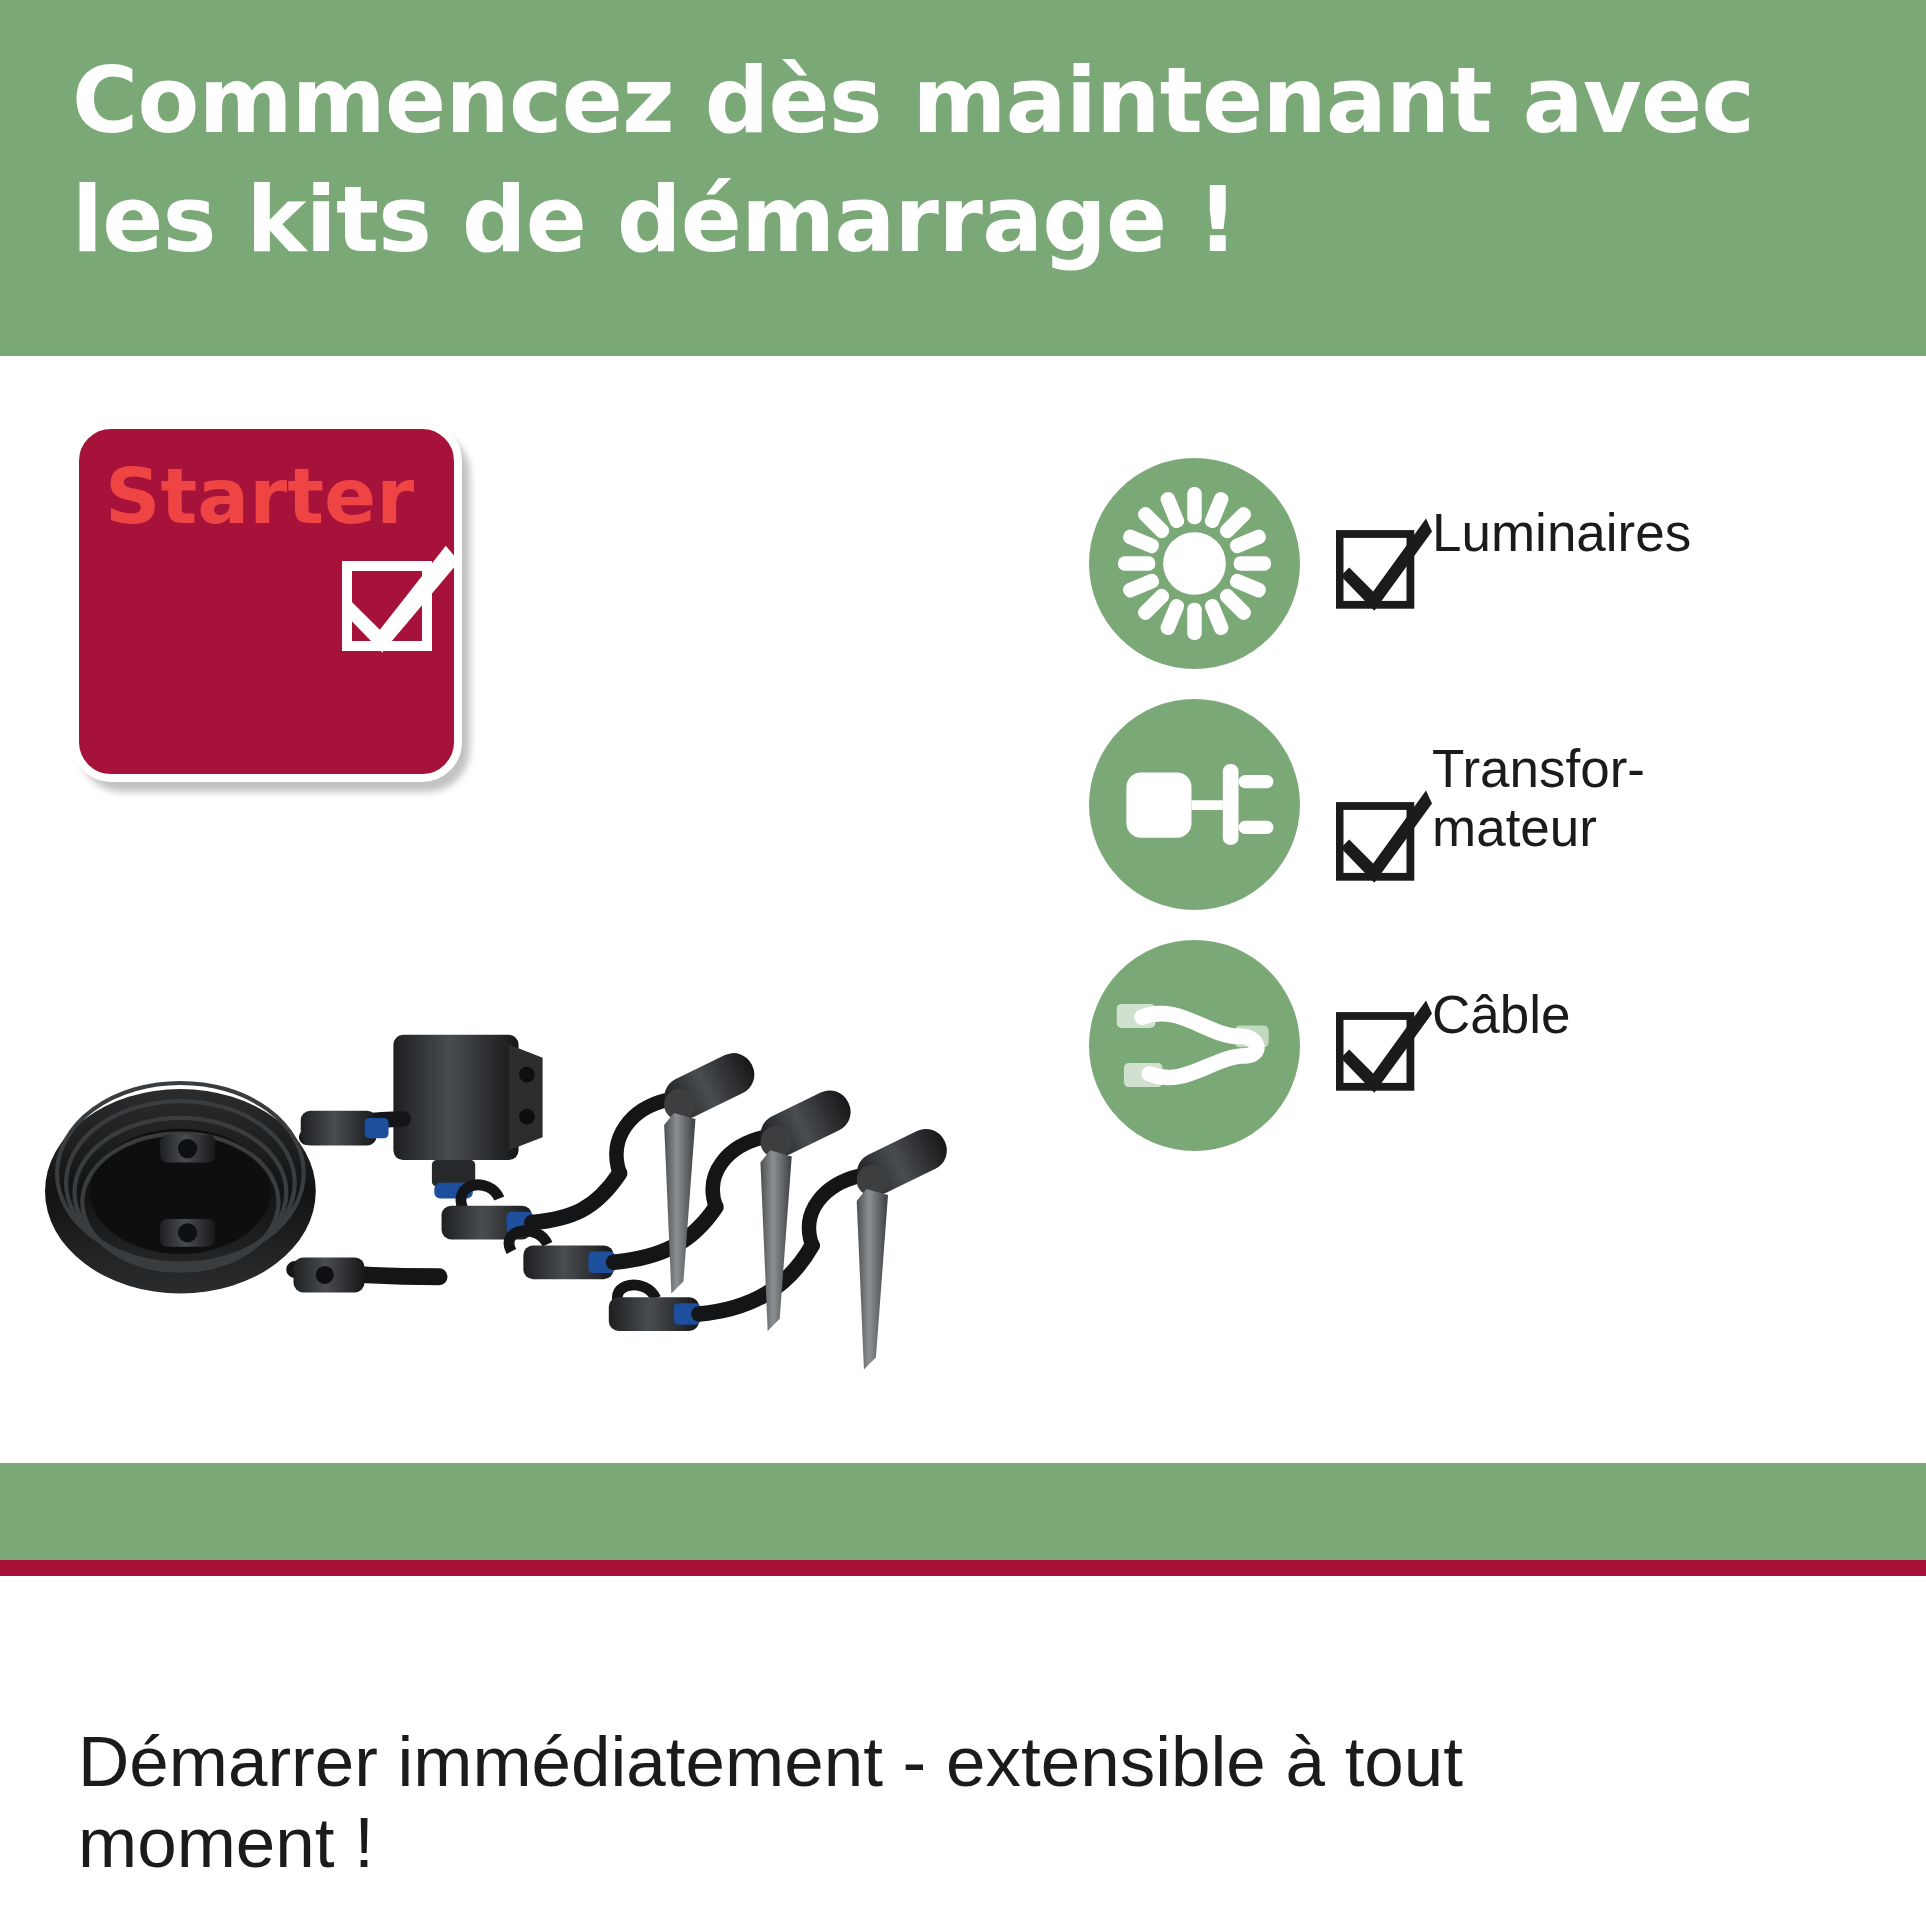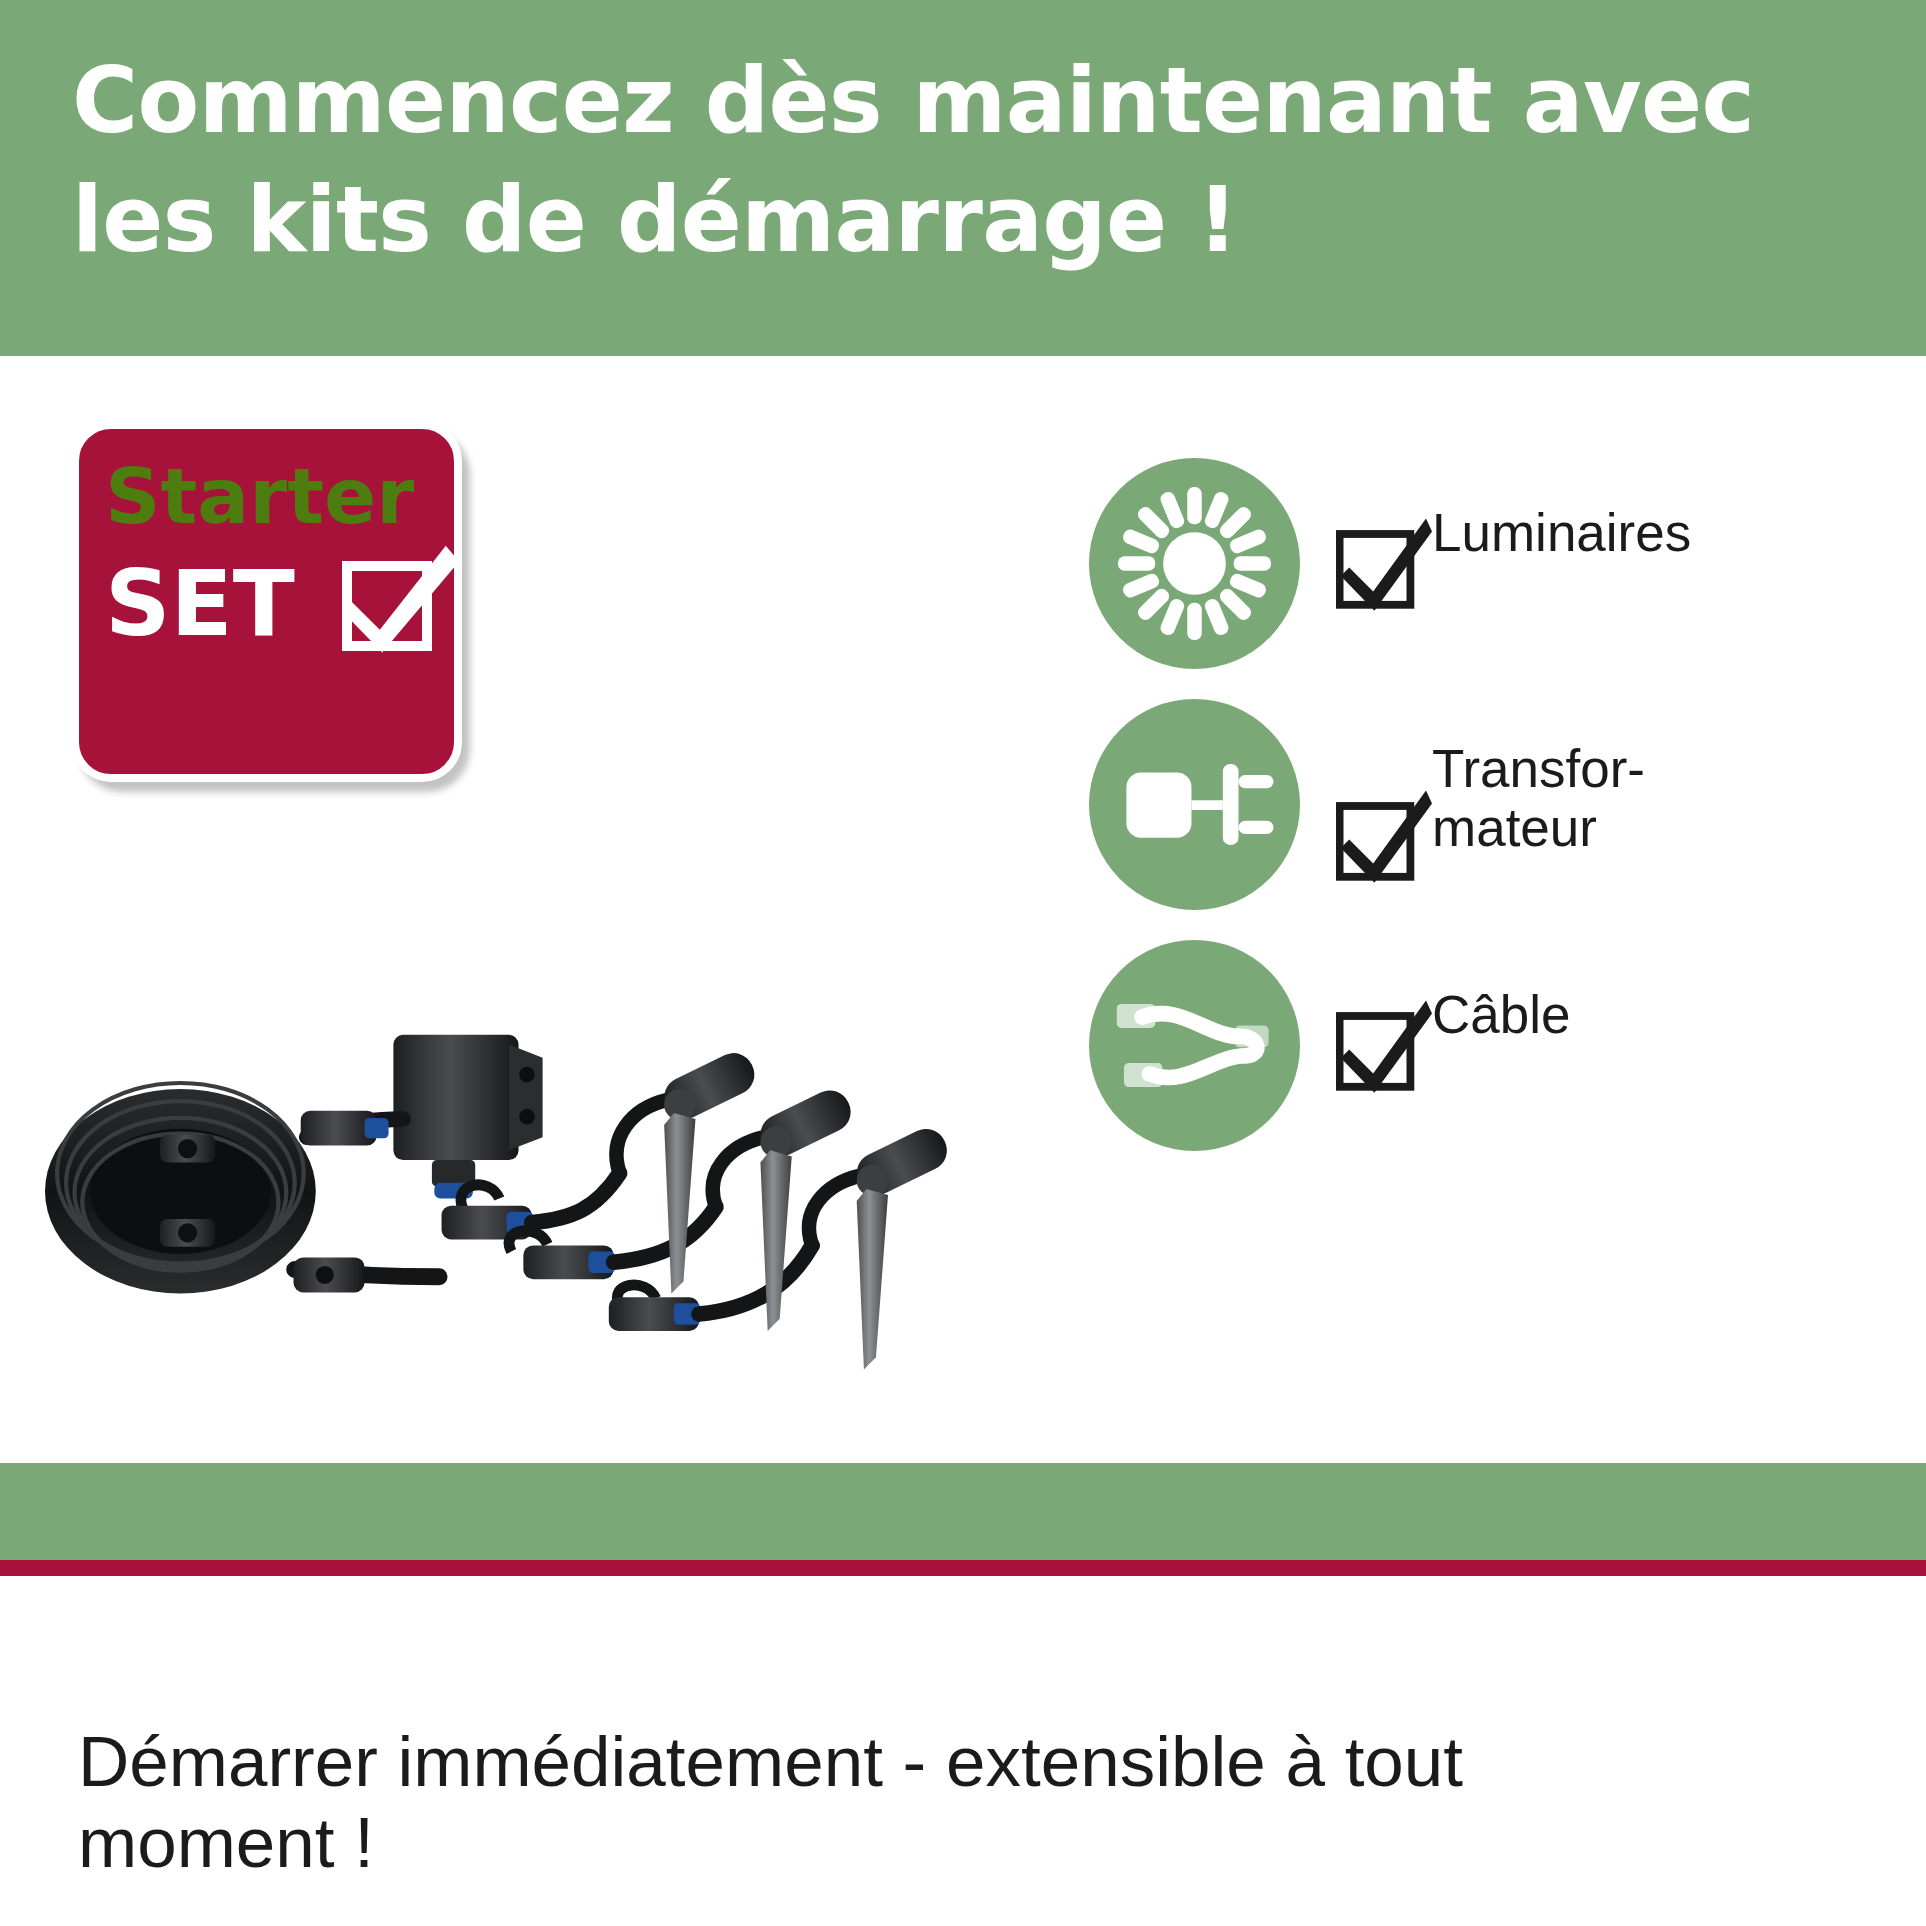--- a/index.html
+++ b/index.html
@@ -68,21 +68,21 @@
     height: 361px;
     border-radius: 40px;
     background: #a6123a;
     border: 8.4px solid #ffffff;
     box-sizing: border-box;
   }
   .badge-line1 {
     position: absolute;
     left: 34px;
     top: 37px;
-    color: #4d7c0f;
+    color: #ef4444;
     font-family: "DejaVu Sans", sans-serif;
     font-weight: bold;
     font-size: 77px;
     line-height: 1;
   }
   .badge-line2 {
     position: absolute;
     left: 34px;
     top: 137px;
     color: #ffffff;
@@ -197,21 +197,20 @@
 
   <div class="header-band">
     <div class="header-title">Commencez dès maintenant avec
 les kits de démarrage !</div>
   </div>
 
   <div class="badge-wrap">
     <div class="badge-shadow"></div>
     <div class="badge"></div>
     <div class="badge-line1">Starter</div>
-    <div class="badge-line2">SET</div>
     <div class="badge-check-box"></div>
     <svg class="badge-check-mark" viewBox="0 0 190 200">
       <path d="M12 112 L58 158 L168 18 L190 44 L62 196 L0 132 Z" fill="#ffffff"></path>
     </svg>
   </div>
 
   <div class="features">
 
     <div class="feature-row">
       <div class="feature-circle">

